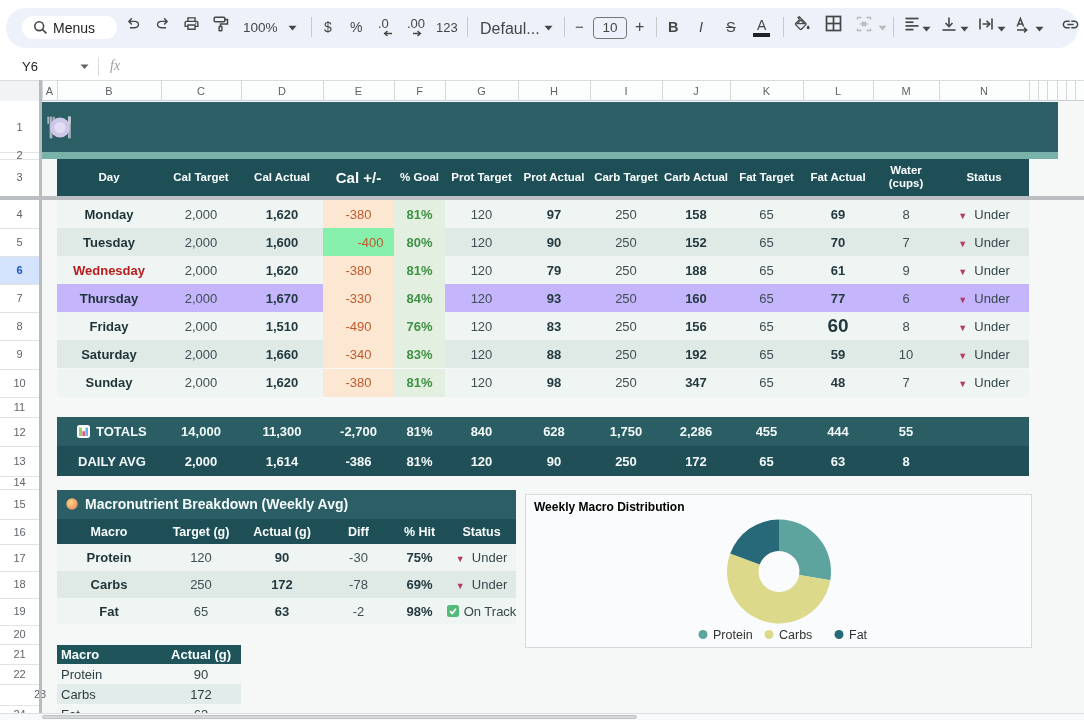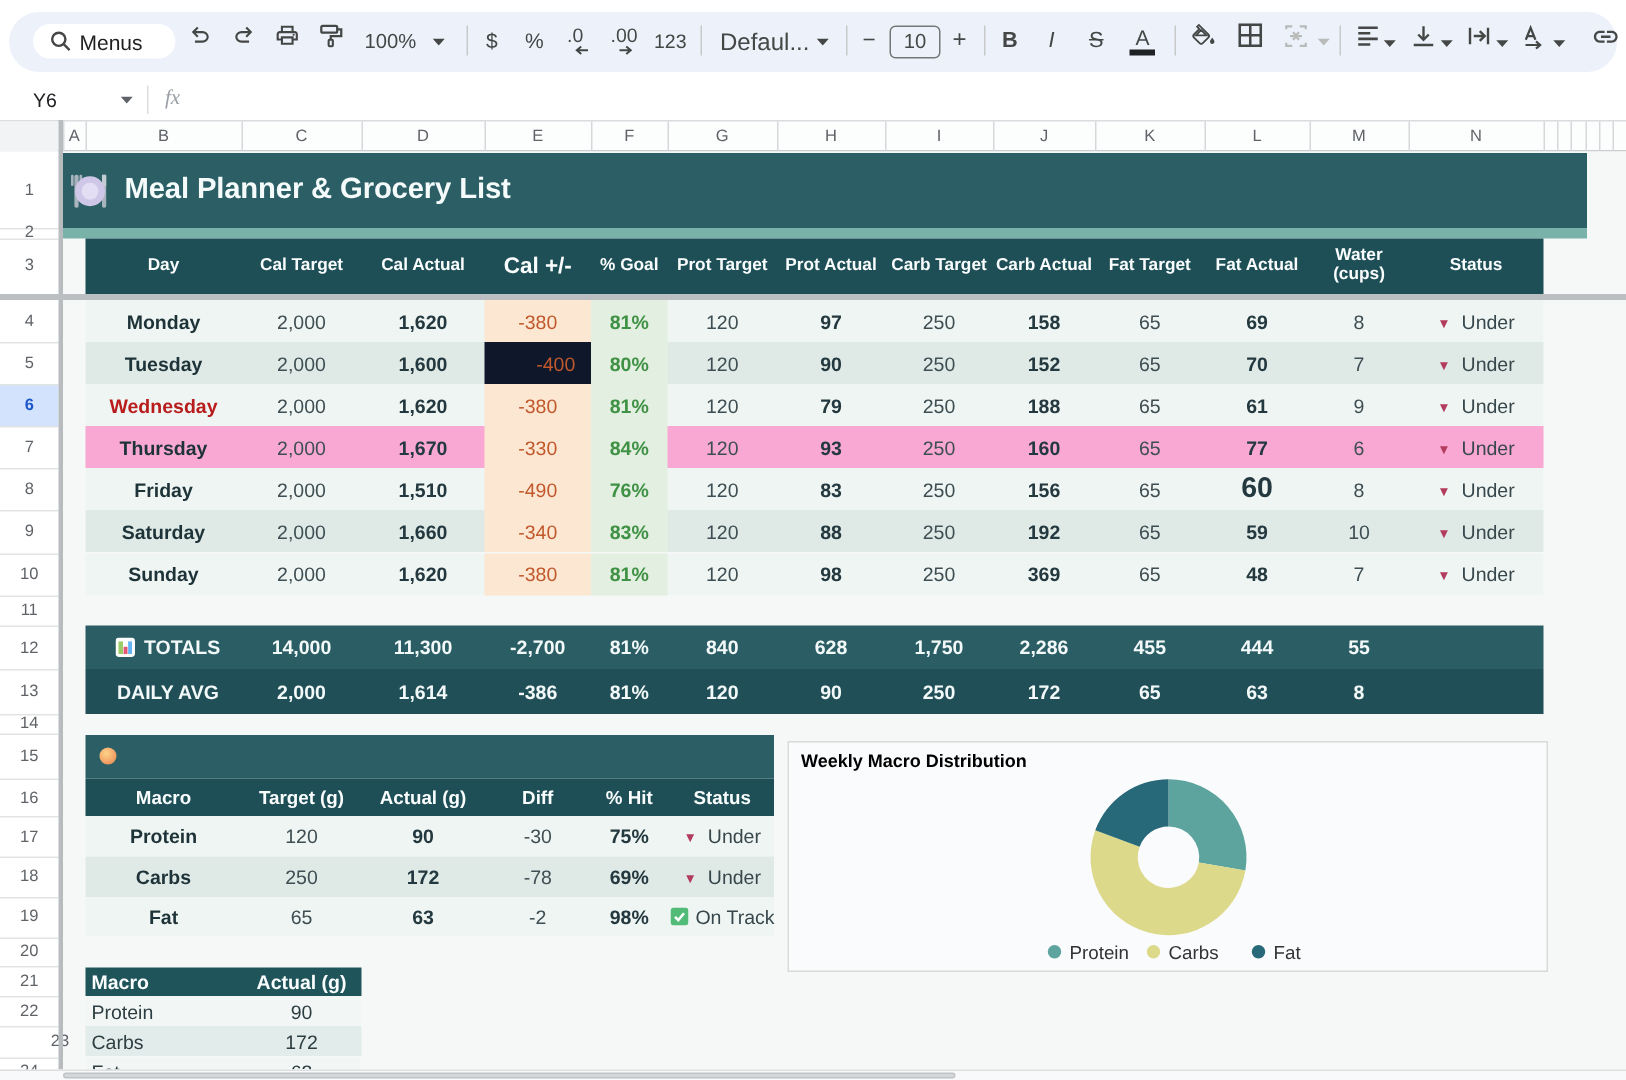--- a/index.html
+++ b/index.html
@@ -165,21 +165,20 @@
 <div class="ab" style="left:42px;top:102px;width:1016px;height:50px;background:#2b5f65"></div>
 <svg class="ab" style="left:47px;top:116px" width="26" height="23" viewBox="0 0 26 23">
 <rect x="2.6" y="0.5" width="2.8" height="22" rx="1.2" fill="#a9b3bd"></rect>
 <rect x="0.3" y="0.5" width="1.8" height="7.5" rx="0.8" fill="#a9b3bd"></rect>
 <rect x="6.0" y="0.5" width="1.8" height="7.5" rx="0.8" fill="#a9b3bd"></rect>
 <rect x="21" y="0.5" width="2.8" height="22" rx="1.2" fill="#a9b3bd"></rect>
 <path d="M21 0.5 h2.8 v7.5 l-2.8 1.2 z" fill="#c3cbd3"></path>
 <circle cx="13" cy="11.5" r="10" fill="#cfc7e8"></circle>
 <circle cx="13" cy="11.5" r="5.6" fill="#e4def4"></circle>
 </svg>
-<div class="ab" style="left:83px;top:115px;font-size:19.5px;font-weight:bold;color:#f4fbfa;letter-spacing:-0.1px">Meal Planner &amp; Grocery List</div>
 <div class="ab" style="left:42px;top:152px;width:1016px;height:6.5px;background:#79b2a9"></div>
 <div class="row" style="left:57px;top:158.5px;width:972px;height:37.5px;background:#1e4f56;">
 <div class="c" style="width:104px;font-size:11.5px;color:#fafdfd;font-weight:bold;line-height:13px;">Day</div>
 <div class="c" style="width:80px;font-size:11.5px;color:#fafdfd;font-weight:bold;line-height:13px;">Cal Target</div>
 <div class="c" style="width:82px;font-size:11.5px;color:#fafdfd;font-weight:bold;line-height:13px;">Cal Actual</div>
 <div class="c" style="width:71px;font-size:15px;color:#fafdfd;font-weight:bold;line-height:13px;">Cal +/-</div>
 <div class="c" style="width:51px;font-size:11.5px;color:#fafdfd;font-weight:bold;line-height:13px;">% Goal</div>
 <div class="c" style="width:73px;font-size:11.5px;color:#fafdfd;font-weight:bold;line-height:13px;">Prot Target</div>
 <div class="c" style="width:72px;font-size:11.5px;color:#fafdfd;font-weight:bold;line-height:13px;">Prot Actual</div>
 <div class="c" style="width:72px;font-size:11.5px;color:#fafdfd;font-weight:bold;line-height:13px;">Carb Target</div>
@@ -201,21 +200,21 @@
 <div class="c" style="width:68px;font-size:13px;color:#24393f;font-weight:bold;">158</div>
 <div class="c" style="width:73px;font-size:13px;color:#3e4e52;">65</div>
 <div class="c" style="width:70px;font-size:13px;color:#24393f;font-weight:bold;">69</div>
 <div class="c" style="width:66px;font-size:13px;color:#3e4e52;">8</div>
 <div class="c" style="width:90px;font-size:13px;color:#24393f;"><span style="color:#b23b5e;font-size:9px;vertical-align:0.5px">▼</span><span style="color:#37474c;font-size:13px">&nbsp; Under</span></div>
 </div>
 <div class="row" style="left:57px;top:228.1px;width:972px;height:28.099999999999994px;background:#dfeae7;">
 <div class="c" style="width:104px;font-size:13px;color:#1e3338;font-weight:bold;">Tuesday</div>
 <div class="c" style="width:80px;font-size:13px;color:#3e4e52;">2,000</div>
 <div class="c" style="width:82px;font-size:13px;color:#24393f;font-weight:bold;">1,600</div>
-<div class="c" style="width:71px;font-size:13px;color:#c1592d;background:#0f172a;height:100%;display:flex;align-items:center;justify-content:center;padding-left:24px;">-400</div>
+<div class="c" style="width:71px;font-size:13px;color:#c1592d;background:#86efac;height:100%;display:flex;align-items:center;justify-content:center;padding-left:24px;">-400</div>
 <div class="c" style="width:51px;font-size:13px;color:#3f9145;font-weight:bold;background:#e3efe0;height:100%;display:flex;align-items:center;justify-content:center;">80%</div>
 <div class="c" style="width:73px;font-size:13px;color:#3e4e52;">120</div>
 <div class="c" style="width:72px;font-size:13px;color:#24393f;font-weight:bold;">90</div>
 <div class="c" style="width:72px;font-size:13px;color:#3e4e52;">250</div>
 <div class="c" style="width:68px;font-size:13px;color:#24393f;font-weight:bold;">152</div>
 <div class="c" style="width:73px;font-size:13px;color:#3e4e52;">65</div>
 <div class="c" style="width:70px;font-size:13px;color:#24393f;font-weight:bold;">70</div>
 <div class="c" style="width:66px;font-size:13px;color:#3e4e52;">7</div>
 <div class="c" style="width:90px;font-size:13px;color:#24393f;"><span style="color:#b23b5e;font-size:9px;vertical-align:0.5px">▼</span><span style="color:#37474c;font-size:13px">&nbsp; Under</span></div>
 </div>
@@ -227,21 +226,21 @@
 <div class="c" style="width:51px;font-size:13px;color:#3f9145;font-weight:bold;background:#e3efe0;height:100%;display:flex;align-items:center;justify-content:center;">81%</div>
 <div class="c" style="width:73px;font-size:13px;color:#3e4e52;">120</div>
 <div class="c" style="width:72px;font-size:13px;color:#24393f;font-weight:bold;">79</div>
 <div class="c" style="width:72px;font-size:13px;color:#3e4e52;">250</div>
 <div class="c" style="width:68px;font-size:13px;color:#24393f;font-weight:bold;">188</div>
 <div class="c" style="width:73px;font-size:13px;color:#3e4e52;">65</div>
 <div class="c" style="width:70px;font-size:13px;color:#24393f;font-weight:bold;">61</div>
 <div class="c" style="width:66px;font-size:13px;color:#3e4e52;">9</div>
 <div class="c" style="width:90px;font-size:13px;color:#24393f;"><span style="color:#b23b5e;font-size:9px;vertical-align:0.5px">▼</span><span style="color:#37474c;font-size:13px">&nbsp; Under</span></div>
 </div>
-<div class="row" style="left:57px;top:284.3px;width:972px;height:28.099999999999966px;background:#f9a8d4;">
+<div class="row" style="left:57px;top:284.3px;width:972px;height:28.099999999999966px;background:#c4b5fd;">
 <div class="c" style="width:104px;font-size:13px;color:#1e3338;font-weight:bold;">Thursday</div>
 <div class="c" style="width:80px;font-size:13px;color:#3e4e52;">2,000</div>
 <div class="c" style="width:82px;font-size:13px;color:#24393f;font-weight:bold;">1,670</div>
 <div class="c" style="width:71px;font-size:13px;color:#c1592d;background:#fce7d2;height:100%;display:flex;align-items:center;justify-content:center;">-330</div>
 <div class="c" style="width:51px;font-size:13px;color:#3f9145;font-weight:bold;background:#e3efe0;height:100%;display:flex;align-items:center;justify-content:center;">84%</div>
 <div class="c" style="width:73px;font-size:13px;color:#3e4e52;">120</div>
 <div class="c" style="width:72px;font-size:13px;color:#24393f;font-weight:bold;">93</div>
 <div class="c" style="width:72px;font-size:13px;color:#3e4e52;">250</div>
 <div class="c" style="width:68px;font-size:13px;color:#24393f;font-weight:bold;">160</div>
 <div class="c" style="width:73px;font-size:13px;color:#3e4e52;">65</div>
@@ -281,21 +280,21 @@
 </div>
 <div class="row" style="left:57px;top:368.5px;width:972px;height:28.100000000000023px;background:#eff5f3;">
 <div class="c" style="width:104px;font-size:13px;color:#1e3338;font-weight:bold;">Sunday</div>
 <div class="c" style="width:80px;font-size:13px;color:#3e4e52;">2,000</div>
 <div class="c" style="width:82px;font-size:13px;color:#24393f;font-weight:bold;">1,620</div>
 <div class="c" style="width:71px;font-size:13px;color:#c1592d;background:#fce7d2;height:100%;display:flex;align-items:center;justify-content:center;">-380</div>
 <div class="c" style="width:51px;font-size:13px;color:#3f9145;font-weight:bold;background:#e3efe0;height:100%;display:flex;align-items:center;justify-content:center;">81%</div>
 <div class="c" style="width:73px;font-size:13px;color:#3e4e52;">120</div>
 <div class="c" style="width:72px;font-size:13px;color:#24393f;font-weight:bold;">98</div>
 <div class="c" style="width:72px;font-size:13px;color:#3e4e52;">250</div>
-<div class="c" style="width:68px;font-size:13px;color:#24393f;font-weight:bold;">369</div>
+<div class="c" style="width:68px;font-size:13px;color:#24393f;font-weight:bold;">347</div>
 <div class="c" style="width:73px;font-size:13px;color:#3e4e52;">65</div>
 <div class="c" style="width:70px;font-size:13px;color:#24393f;font-weight:bold;">48</div>
 <div class="c" style="width:66px;font-size:13px;color:#3e4e52;">7</div>
 <div class="c" style="width:90px;font-size:13px;color:#24393f;"><span style="color:#b23b5e;font-size:9px;vertical-align:0.5px">▼</span><span style="color:#37474c;font-size:13px">&nbsp; Under</span></div>
 </div>
 <div class="row" style="left:57px;top:417px;width:972px;height:29px;background:#2a5d64;">
 <div class="c" style="width:104px;display:flex;align-items:center;justify-content:flex-start;padding-left:20px;font-size:13px;font-weight:bold;color:#f2f9f8"><svg width="13" height="13" viewBox="0 0 13 13" style="margin-right:6px">
           <rect x="0" y="0" width="13" height="13" rx="2.5" fill="#fdfdfd"></rect>
           <rect x="2" y="2.6" width="3" height="8.4" fill="#9ccc65"></rect>
           <rect x="5.4" y="6.2" width="2.6" height="4.8" fill="#e25575"></rect>
@@ -333,20 +332,21 @@
 <svg class="ab" style="left:66px;top:498px" width="12" height="12" viewBox="0 0 12 12">
       <defs>
         <radialGradient id="og" cx="0.4" cy="0.35" r="0.75">
           <stop offset="0%" stop-color="#fbd389"></stop>
           <stop offset="60%" stop-color="#f5a96b"></stop>
           <stop offset="100%" stop-color="#e08a58"></stop>
         </radialGradient>
       </defs>
       <circle cx="6" cy="6" r="5.7" fill="url(#og)"></circle>
     </svg>
+<div class="ab" style="left:85px;top:496px;font-size:14px;font-weight:bold;color:#f4fbfa">Macronutrient Breakdown (Weekly Avg)</div>
 <div class="row" style="left:57px;top:519px;width:459px;height:25.2px;background:#1e4f56;">
 <div class="c" style="width:104px;font-size:12.5px;color:#fafdfd;font-weight:bold;">Macro</div>
 <div class="c" style="width:80px;font-size:12.5px;color:#fafdfd;font-weight:bold;">Target (g)</div>
 <div class="c" style="width:82px;font-size:12.5px;color:#fafdfd;font-weight:bold;">Actual (g)</div>
 <div class="c" style="width:71px;font-size:12.5px;color:#fafdfd;font-weight:bold;">Diff</div>
 <div class="c" style="width:51px;font-size:12.5px;color:#fafdfd;font-weight:bold;">% Hit</div>
 <div class="c" style="width:73px;font-size:12.5px;color:#fafdfd;font-weight:bold;">Status</div>
 </div>
 <div class="row" style="left:57px;top:544.2px;width:459px;height:26.799999999999955px;background:#eff5f3;">
 <div class="c" style="width:104px;font-size:13px;color:#1e3338;font-weight:bold;">Protein</div>

